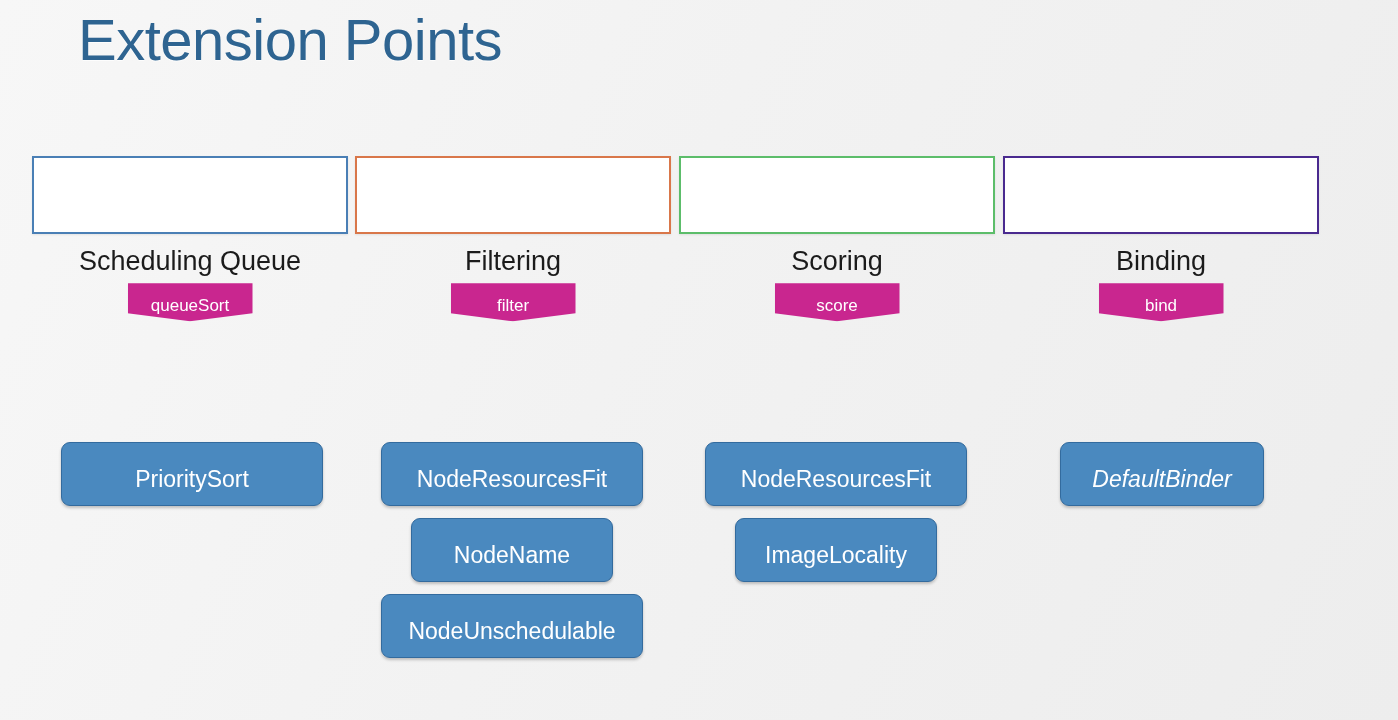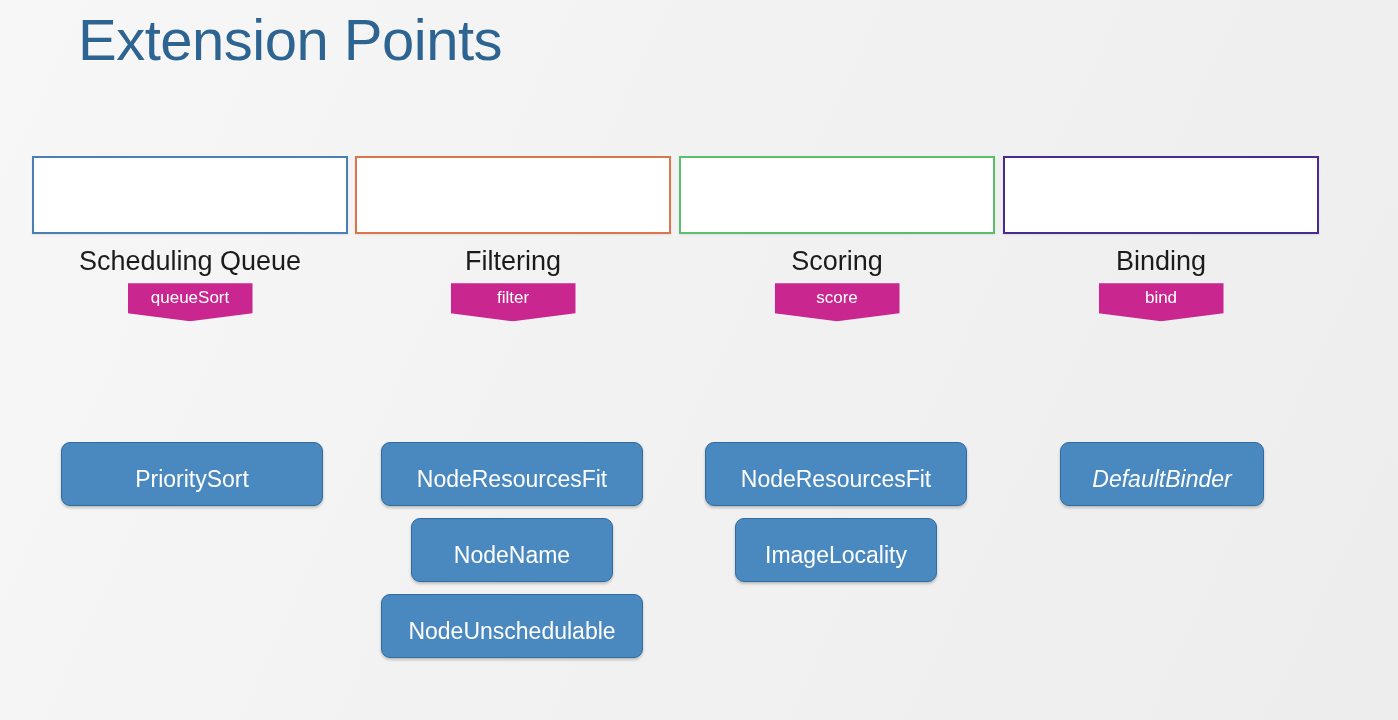--- a/index.html
+++ b/index.html
@@ -70,21 +70,21 @@
   .badge {
     position: relative;
     display: inline-block;
     height: 38px;
     background: #c9268f;
     color: #ffffff;
     font-size: 17px;
     line-height: 30px;
     text-align: center;
     box-sizing: border-box;
-    padding: 0 16px;
+    padding: 8px 16px;
     -webkit-clip-path: polygon(0 0, 100% 0, 100% 79%, 50% 100%, 0 79%);
     clip-path: polygon(0 0, 100% 0, 100% 79%, 50% 100%, 0 79%);
     filter: drop-shadow(1px 2px 1px rgba(90,20,70,0.45));
   }
   
   .plugin-col {
     position: absolute;
     display: flex;
     flex-direction: column;
     align-items: center;

